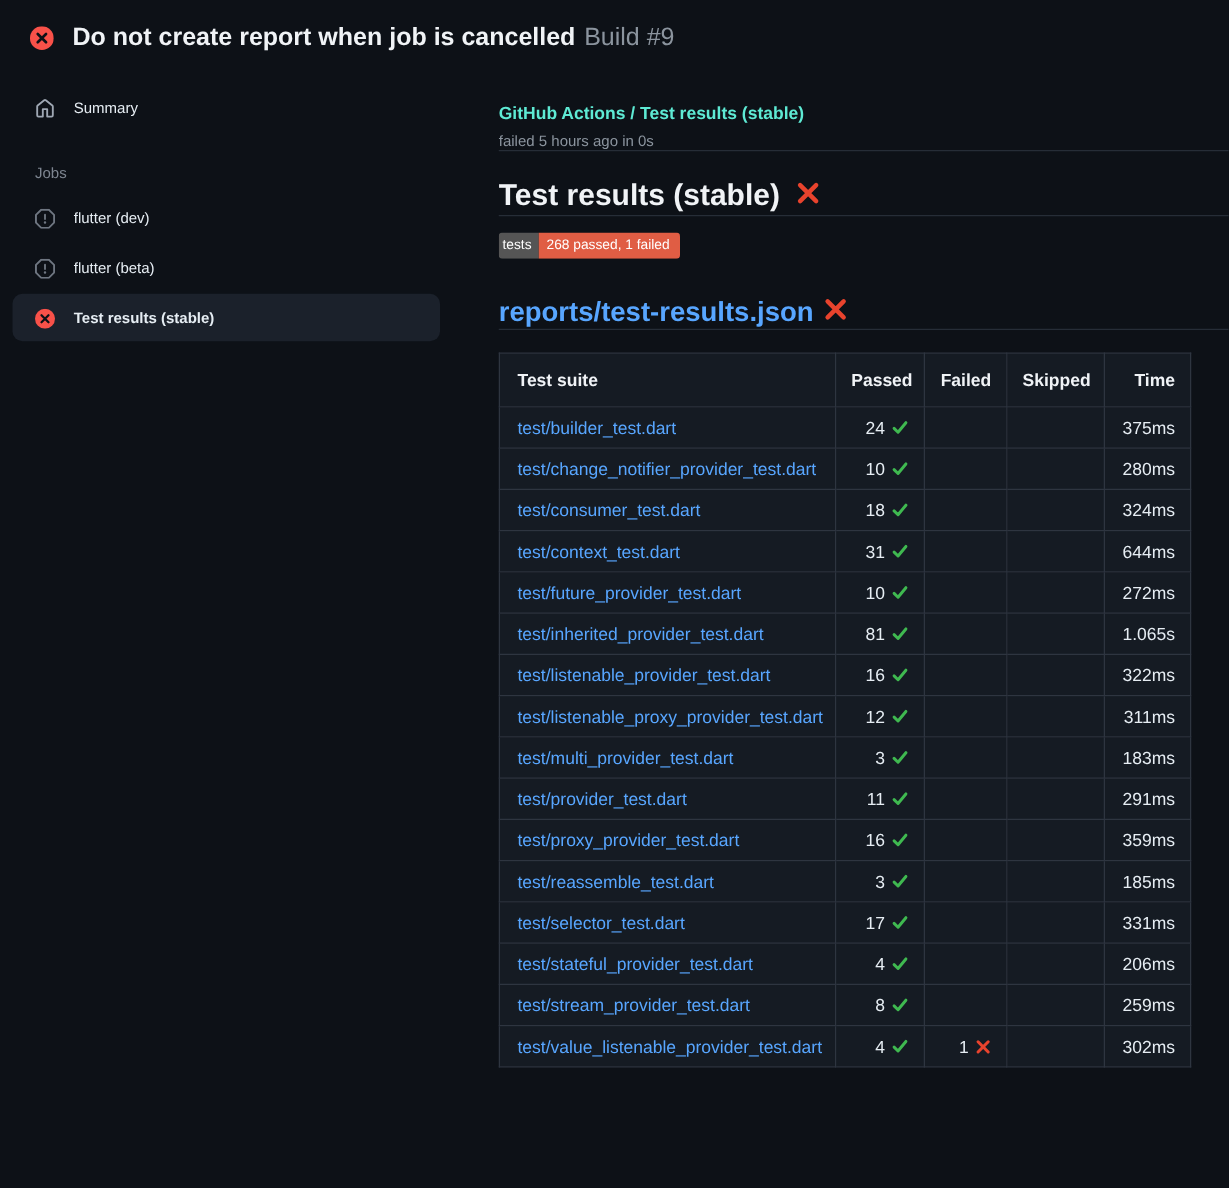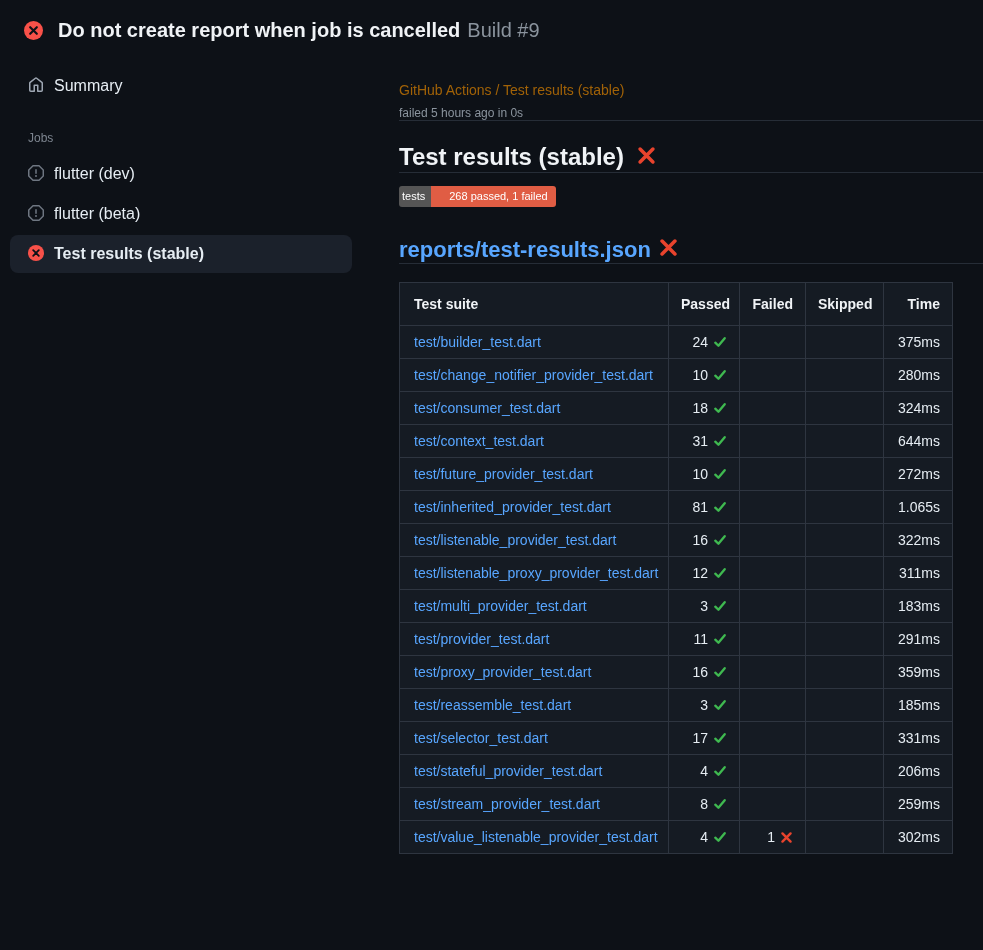--- a/index.html
+++ b/index.html
@@ -11,40 +11,40 @@
   }
   
   .app-header{display:flex;align-items:center;gap:15px;padding:17px 24px 8px 24px}
   .app-header .hdr-icon{display:flex;flex-shrink:0}
   .page-title{font-size:20px;font-weight:700;color:#f0f3f6;margin:0;line-height:26px}
   .build-number{font-size:20px;font-weight:400;color:#8b949e;margin-left:7px}
 
   
   .layout{display:flex;align-items:flex-start}
   .sidebar{width:399px;flex-shrink:0;box-sizing:border-box;padding:16px 47px 0 10px}
-  .side-item{display:flex;align-items:flex-start;gap:10px;padding:10px 12px 10px 18px;
-    border-radius:8px;font-size:16px;color:#e6edf3;cursor:pointer;line-height:18px}
+  .side-item{display:flex;align-items:flex-end;gap:15px;padding:10px 12px 10px 18px;
+    border-radius:8px;font-size:12px;color:#e6edf3;cursor:pointer;line-height:18px}
   .side-item .icon{display:flex;width:16px;height:16px;flex-shrink:0}
   .side-item.selected{background:#1b212b;font-weight:700}
   .jobs-label{font-size:12px;color:#7d8590;margin:26px 0 10px 18px}
   #job-list .side-item{margin-bottom:2px}
 
   
   .main{flex:1;min-width:0;padding-top:30px}
-  .crumb{font-size:14px;font-weight:400;color:#a16207;line-height:18px}
+  .crumb{font-size:14px;font-weight:700;color:#5eead4;line-height:18px}
   .status-line{font-size:12px;color:#8b949e;margin-top:7px}
   hr.rule{border:none;border-top:1px solid #262d37;margin:0}
   .rule-1{margin-top:14px}
   .section-head{display:flex;align-items:center;gap:13px;margin-top:21px}
   .section-head h2{font-size:24px;font-weight:700;color:#f0f3f6;margin:0;line-height:30px}
   .rule-2{margin-top:9px}
   .badge{display:inline-flex;margin-top:13px;font-size:11px;line-height:14px;
     border-radius:3px;overflow:hidden;font-weight:400}
   .badge-label{background:#555555;color:#ffffff;padding:3px 6px 4px 3px}
-  .badge-value{background:#e05d44;color:#ffffff;padding:3px 8px 4px 18px}
+  .badge-value{background:#e05d44;color:#ffffff;padding:3px 8px 4px 6px}
   .report-head{display:flex;align-items:center;gap:8px;margin-top:29px}
   .report-head a{font-size:22px;font-weight:700;color:#58a6ff;text-decoration:none;line-height:27px}
   .rule-3{margin-top:11px}
   .summary-line{font-size:14px;color:#e6edf3;margin-top:21px;line-height:19px}
   .summary-line .b{font-weight:700}
 
   
   table.results{border-collapse:collapse;margin-top:18px;font-size:14px;table-layout:fixed;width:553px}
   table.results th, table.results td{
     border:1px solid #2e3540;background:#151b23;

